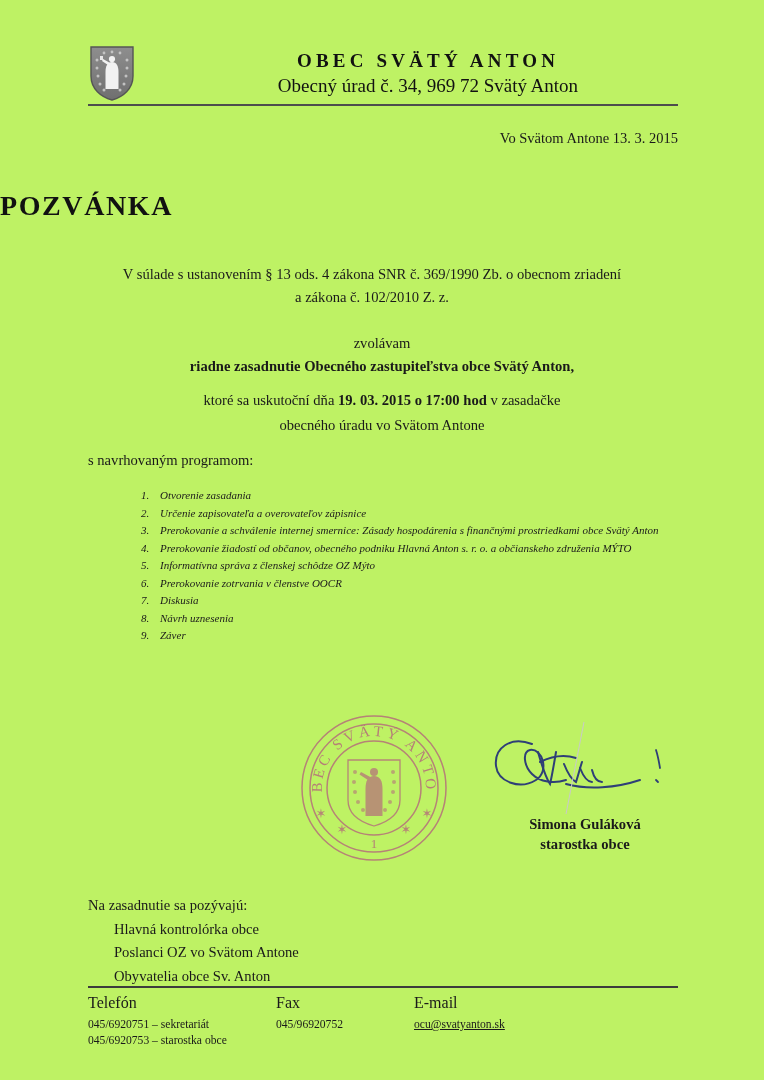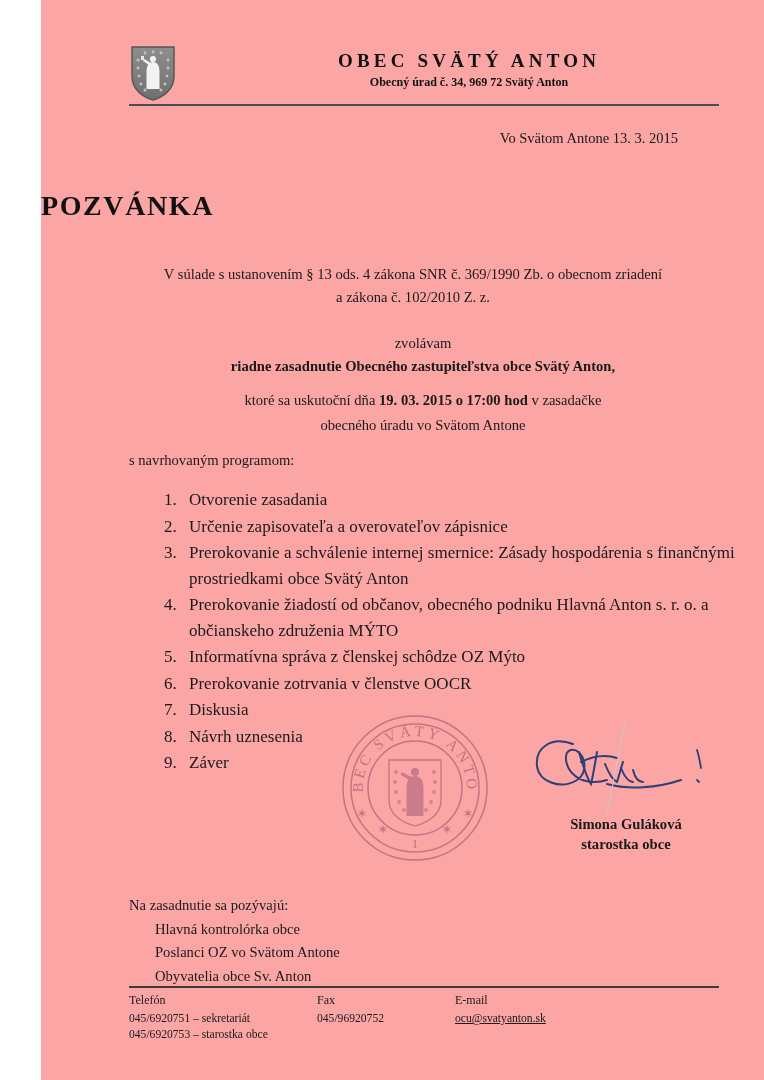--- a/index.html
+++ b/index.html
@@ -11,22 +11,21 @@
     width: 764px;
     height: 1080px;
     position: relative;
     font-family: "Liberation Serif", "DejaVu Serif", serif;
     color: #1a1a1a;
     overflow: hidden;
   }
   .page {
     position: absolute;
     inset: 0;
-    background: #fca5a5;
-    margin-left: 41px;
+    background: #bef264;
   }
   
   .header {
     position: absolute;
     left: 88px;
     top: 44px;
     width: 590px;
     height: 58px;
   }
   .crest {
@@ -44,22 +43,22 @@
     text-align: center;
   }
   .org-name {
     font-size: 19px;
     font-weight: bold;
     letter-spacing: 4.2px;
     color: #111;
     white-space: nowrap;
   }
   .org-addr {
-    font-size: 12px;
-    font-weight: bold;
+    font-size: 19px;
+    font-weight: normal;
     color: #111;
     margin-top: 3px;
     white-space: nowrap;
   }
   .header-rule {
     position: absolute;
     left: 88px;
     top: 104px;
     width: 590px;
     height: 2px;
@@ -121,28 +120,29 @@
   .meeting b { font-weight: bold; }
   
   .program-lead {
     position: absolute;
     left: 88px;
     top: 452px;
     font-size: 14.6px;
   }
   .program-list {
     position: absolute;
-    left: 112px;
+    left: 124px;
     top: 487px;
     width: 600px;
     margin: 0;
     padding: 0 0 0 28px;
     list-style: decimal;
-    font-size: 17px;
+    font-size: 11px;
     line-height: 1.5;
+    font-style: italic;
   }
   .program-list li {
     margin-bottom: 1px;
     padding-left: 8px;
   }
   
   .stamp {
     position: absolute;
     left: 298px;
     top: 712px;
@@ -204,21 +204,21 @@
     display: flex;
     font-size: 11.6px;
     line-height: 1.42;
   }
   .footer-col { flex: 0 0 auto; }
   .fc-phone { width: 188px; }
   .fc-fax   { width: 138px; }
   .fc-mail  { width: 132px; }
   .fc-ico   { width: 120px; }
   .footer-head {
-    font-size: 12px;
+    font-size: 16px;
     margin-bottom: 2px;
   }
   .footer-val { white-space: nowrap; }
   .footer-link {
     text-decoration: underline;
     color: #1a1a1a;
   }
 </style>
 </head>
 <body>

